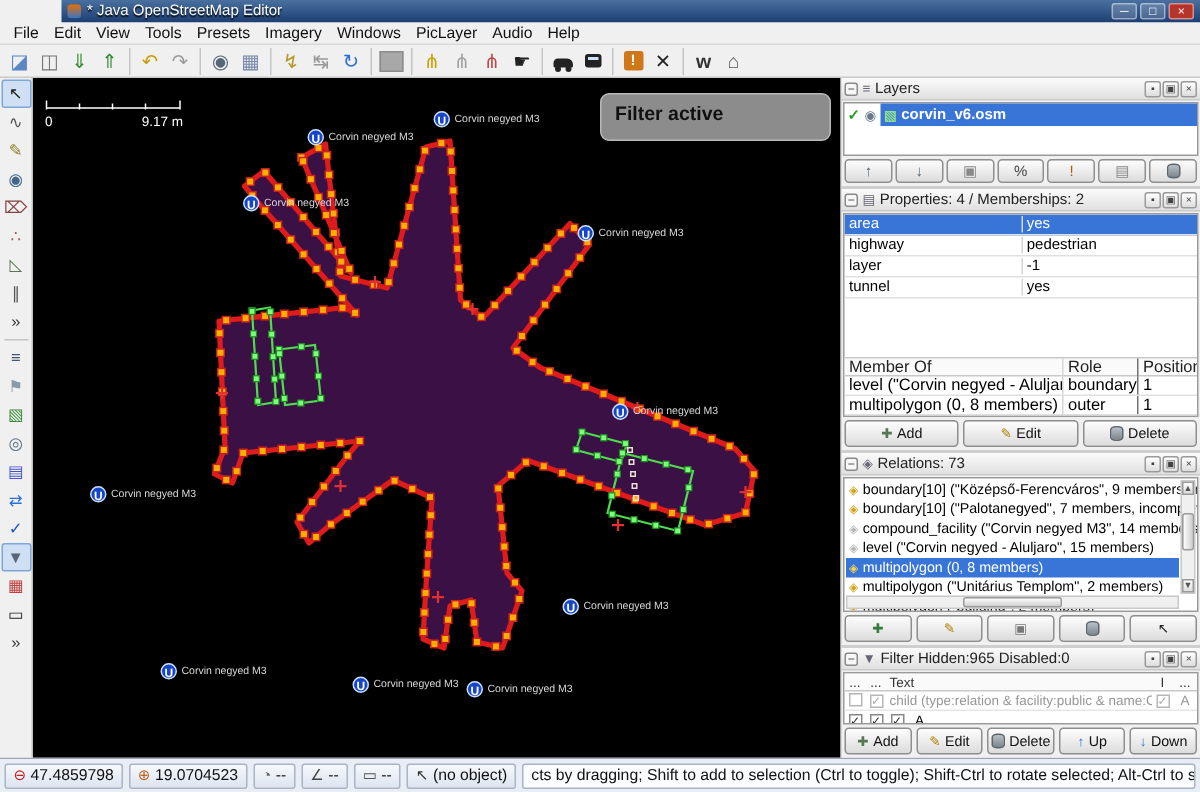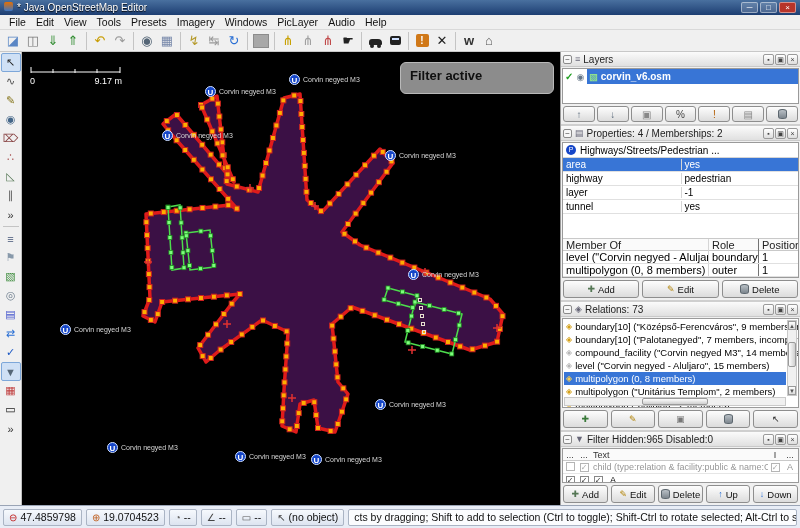--- a/index.html
+++ b/index.html
@@ -1,22 +1,22 @@
 <!DOCTYPE html>
 <html><head>
 <meta charset="utf-8">
 <style>
   * { margin:0; padding:0; box-sizing:border-box; }
   body { background:#444; font-family:"Liberation Sans", sans-serif; }
   #app { width:800px; height:528px; position:relative; background:#f0f0f0; overflow:hidden;
          font-family:"Liberation Sans", sans-serif; }
 
   
-  .titlebar { height:15px; background:linear-gradient(#49709f,#1d3e72); display:flex; 
-              padding:2px 4px; color:#fff; font-size:10px; }
+  .titlebar { height:15px; background:linear-gradient(#49709f,#1d3e72); display:flex; align-items:center;
+              padding:2px 4px; color:#fff; font-size:10px;margin-left:41px; }
   .title-ico { width:9px; height:9px; background:linear-gradient(#e76f00,#3a75c4); border-radius:2px; margin-right:4px; }
   .title-text { text-shadow:0 1px 1px #000; white-space:nowrap; }
   .win-btns { margin-left:auto; display:flex; gap:2px; }
   .win-btn { width:17px; height:11px; font-size:8px; line-height:9px; text-align:center; color:#fff;
              background:rgba(255,255,255,.18); border:1px solid rgba(255,255,255,.45); border-radius:2px; }
   .win-btn.close { background:#b8342a; }
 
   
   .menubar { height:15px; background:#f0f0f0; border-bottom:1px solid #d9d9d9; display:flex; align-items:center;
              padding:0 4px; font-size:10.5px; color:#111; }
@@ -660,24 +660,20 @@
           <span class="p-collapse">−</span>
           <span class="p-ico">▤</span>
           <span>Properties: 4 / Memberships: 2</span>
           <span class="p-hbtns">
             <span class="p-hbtn">▪</span>
             <span class="p-hbtn">▣</span>
             <span class="p-hbtn">×</span>
           </span>
         </div>
         <div class="white-box pp-body">
-          <div class="preset-row">
-            <span class="preset-ico">P</span>
-            <span>Highways/Streets/Pedestrian ...</span>
-          </div>
           <div id="kv-rows">
               <div class="kv-row sel">
                 <span class="kv-c1">area</span>
                 <span class="kv-c2">yes</span>
               </div>
               <div class="kv-row">
                 <span class="kv-c1">highway</span>
                 <span class="kv-c2">pedestrian</span>
               </div>
               <div class="kv-row">

